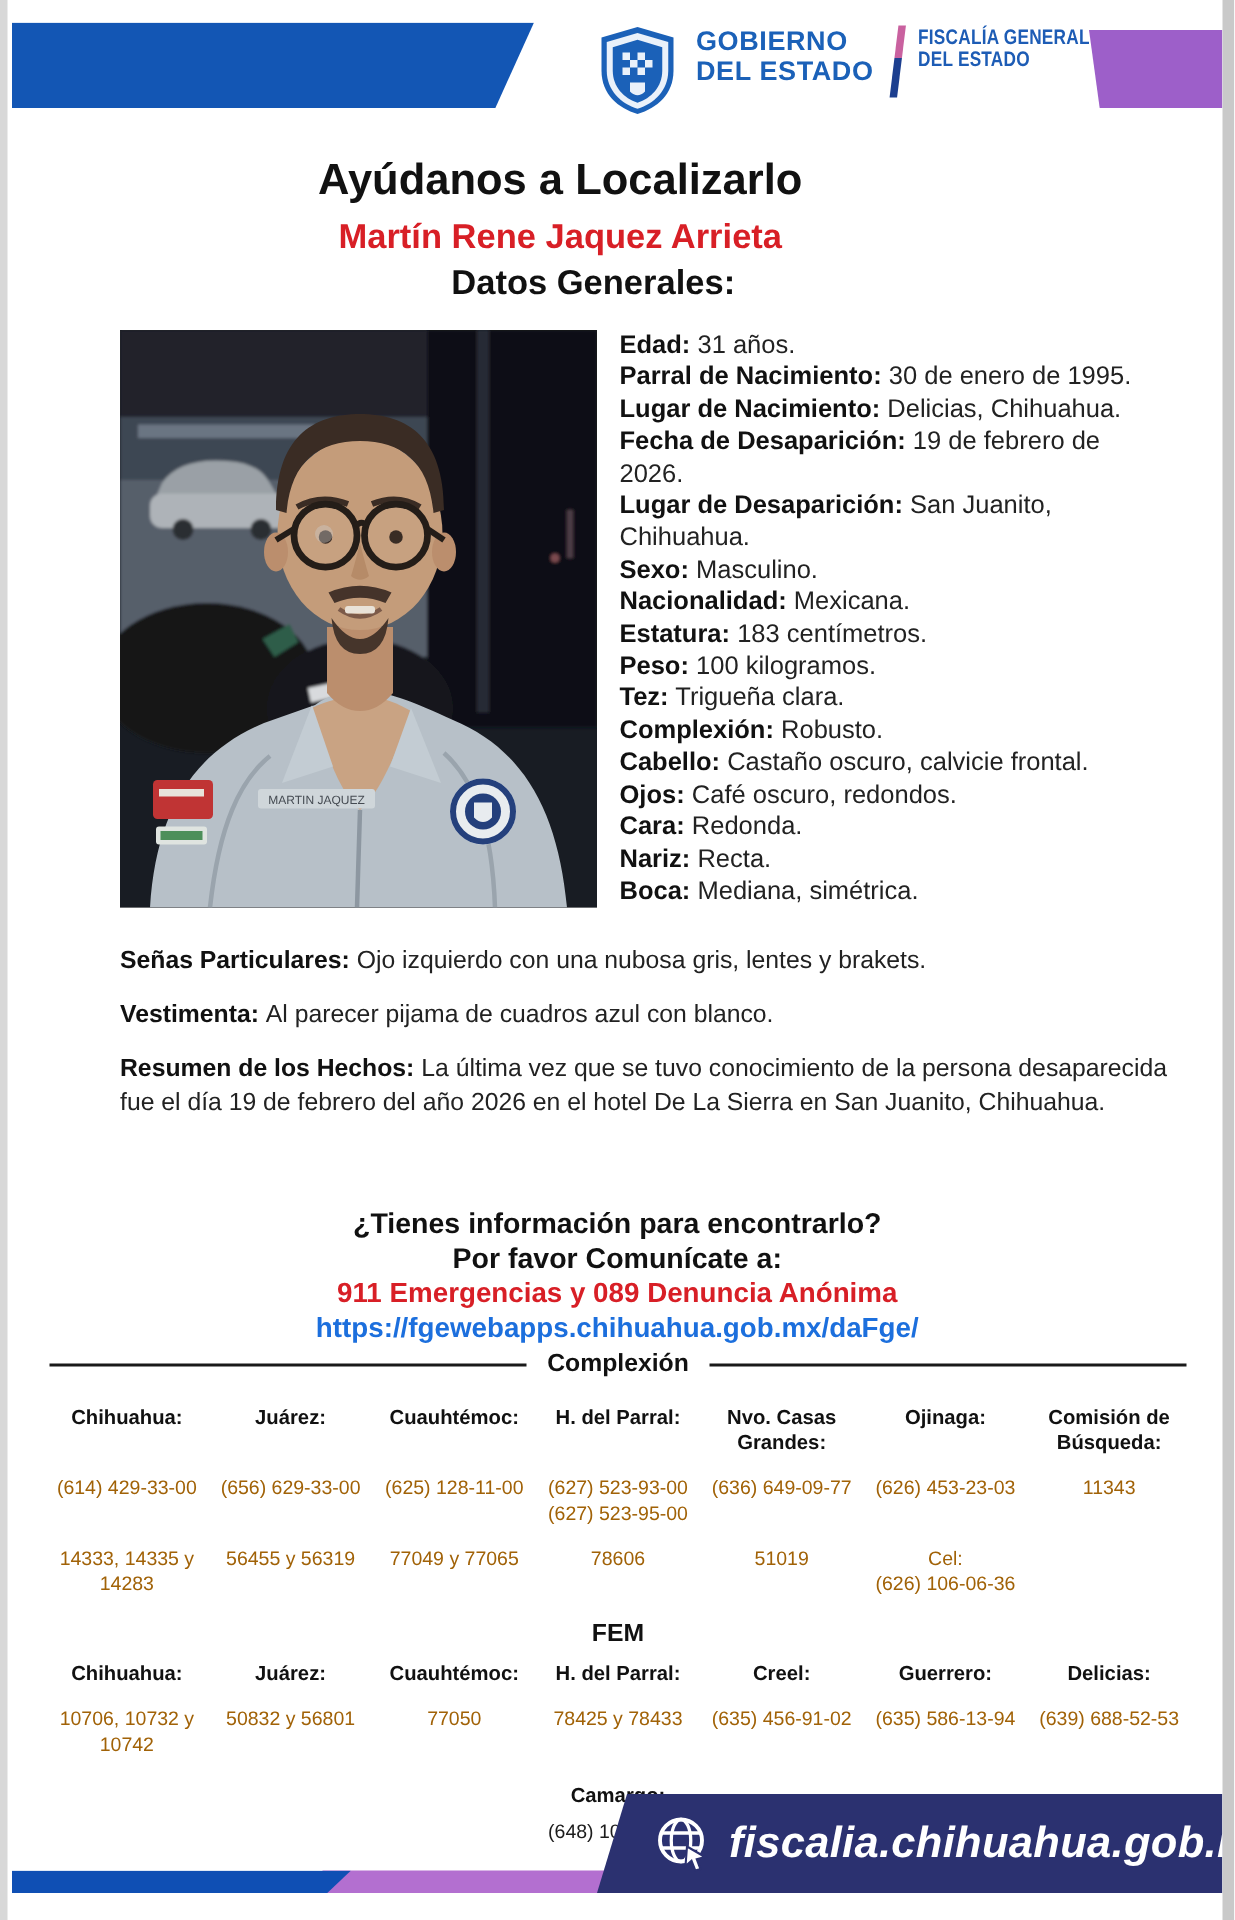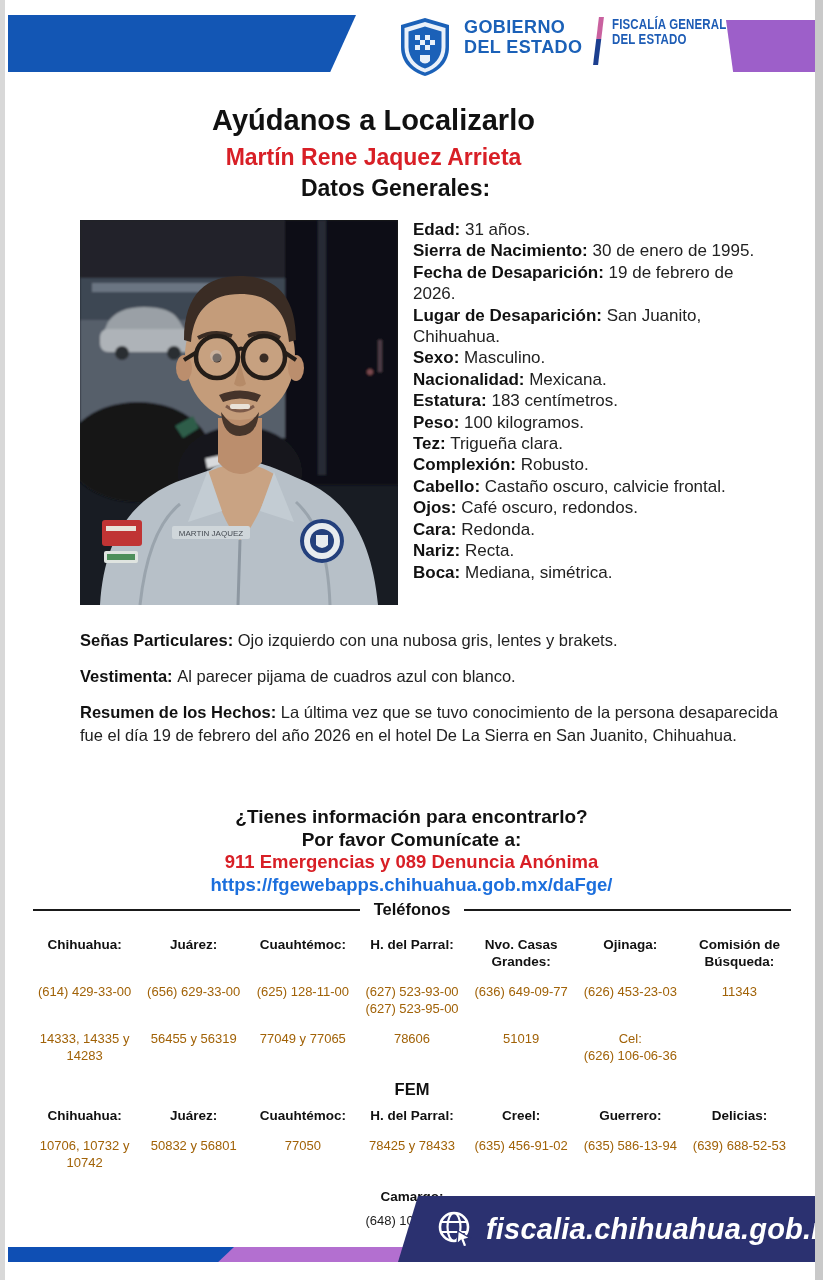--- a/index.html
+++ b/index.html
@@ -177,21 +177,22 @@
       <path d="M160 142 q-4 16 -6 22 q6 5 12 0 q-2 -6 -6 -22" fill="#b68b68"></path>
       <path d="M139 175 q21 -9 42 0 l-4 7 q-17 -7 -34 0 z" fill="#45332a"></path>
       <path d="M146 186 q14 10 28 0" stroke="#7c5a49" stroke-width="3" fill="none"></path>
       <rect x="150" y="184" width="20" height="5" rx="2" fill="#e9e2d8"></rect>
       <path d="M141 192 q19 28 38 0 q-2 24 -19 24 q-17 0 -19 -24" fill="#46352b"></path>
     </g>
   </svg>
 
   <div class="fields">
     <div><b>Edad:</b> <span>31 años.</span></div>
-    <div><b>Sierra de Nacimiento:</b> <span>30 de enero de 1995.</span></div>
+    <div><b>Parral de Nacimiento:</b> <span>30 de enero de 1995.</span></div>
+    <div><b>Lugar de Nacimiento:</b> <span>Delicias, Chihuahua.</span></div>
     <div><b>Fecha de Desaparición:</b> <span>19 de febrero de 2026.</span></div>
     <div><b>Lugar de Desaparición:</b> <span>San Juanito, Chihuahua.</span></div>
     <div><b>Sexo:</b> <span>Masculino.</span></div>
     <div><b>Nacionalidad:</b> <span>Mexicana.</span></div>
     <div><b>Estatura:</b> <span>183 centímetros.</span></div>
     <div><b>Peso:</b> <span>100 kilogramos.</span></div>
     <div><b>Tez:</b> <span>Trigueña clara.</span></div>
     <div><b>Complexión:</b> <span>Robusto.</span></div>
     <div><b>Cabello:</b> <span>Castaño oscuro, calvicie frontal.</span></div>
     <div><b>Ojos:</b> <span>Café oscuro, redondos.</span></div>
@@ -209,21 +210,21 @@
   <div class="contact">
     <div class="c1">¿Tienes información para encontrarlo?</div>
     <div class="c2">Por favor Comunícate a:</div>
     <div class="c3">911 Emergencias y 089 Denuncia Anónima</div>
     <div class="c4">https://fgewebapps.chihuahua.gob.mx/daFge/</div>
   </div>
 
   <div class="phones">
     <div class="tel-title-row">
       <div class="rule"></div>
-      <div class="tel-title">Teléfonos</div>
+      <div class="tel-title">Complexión</div>
       <div class="rule"></div>
     </div>
 
     <div class="tel-grid">
       <div class="hd">Chihuahua:</div>
       <div class="hd">Juárez:</div>
       <div class="hd">Cuauhtémoc:</div>
       <div class="hd">H. del Parral:</div>
       <div class="hd">Nvo. Casas
 Grandes:</div>

